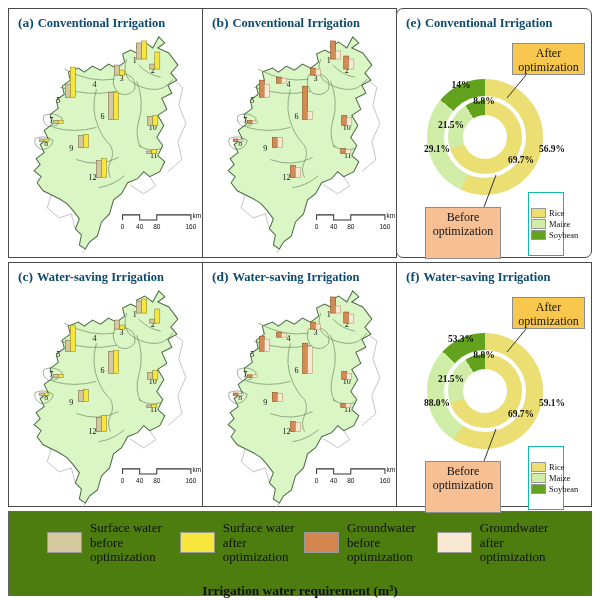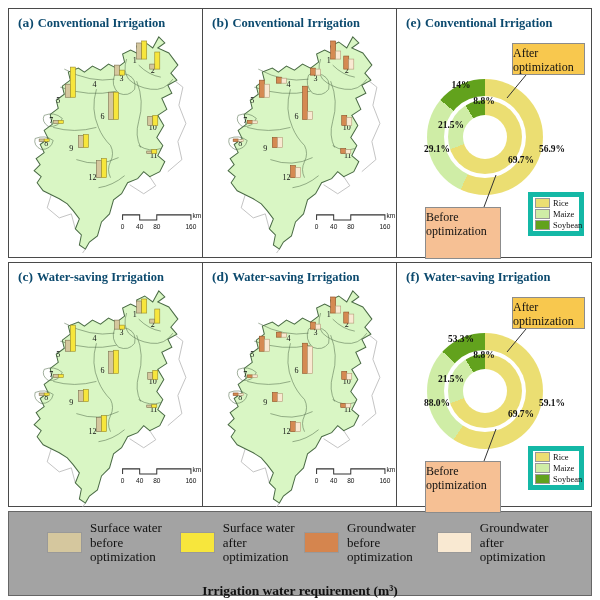--- a/index.html
+++ b/index.html
@@ -1,47 +1,47 @@
 <!DOCTYPE html>
 <html><head>
 <meta charset="utf-8">
 <style>
   html,body{margin:0;padding:0;background:#fff;}
   .page{position:relative;width:600px;height:600px;background:#fff;outline:1px solid #9a9a9a;
         font-family:"Liberation Serif","DejaVu Serif",serif;overflow:hidden;}
   .panel{position:absolute;background:#fff;border:1px solid #4a4a4a;box-sizing:border-box;}
   #panel-a{left:8px;top:8px;width:195px;height:250px;}
   #panel-b{left:202px;top:8px;width:195px;height:250px;}
-  #panel-e{left:396px;top:8px;width:196px;height:250px;}
+  #panel-e{left:396px;top:8px;width:196px;height:250px;border-radius:7px;}
   #panel-c{left:8px;top:262px;width:195px;height:245px;}
   #panel-d{left:202px;top:262px;width:195px;height:245px;}
   #panel-f{left:396px;top:262px;width:196px;height:245px;}
   .ptitle{position:absolute;left:9px;top:6px;font-weight:bold;font-size:12.5px;color:#0c4a6e;white-space:nowrap;z-index:5;}
   .ptitle .plabel{font-size:13.5px;margin-right:4px;}
   .map-svg{position:absolute;left:1px;top:24px;width:191px;height:220px;}
   
   .donut-wrap{position:absolute;left:30px;top:70px;width:116px;height:116px;}
   .ring{position:absolute;border-radius:50%;}
   .ring-outer{left:0;top:0;width:116px;height:116px;}
   .gap-ring{position:absolute;left:17px;top:17px;width:82px;height:82px;border-radius:50%;background:#fff;}
   .ring-inner{left:21px;top:21px;width:74px;height:74px;}
   .hole{position:absolute;left:36px;top:36px;width:44px;height:44px;border-radius:50%;background:#fff;}
   .pct{position:absolute;font-weight:bold;font-size:9.5px;color:#111;transform:translate(-50%,-50%);white-space:nowrap;z-index:4;}
-  .ann{position:absolute;border:1px solid #8c8c8c;font-size:12px;color:#111;
+  .ann{position:absolute;border:1px solid #8c8c8c;text-align:center;font-size:12px;color:#111;
        line-height:1.2;padding-top:2px;box-sizing:border-box;z-index:5;}
   .ann-after{left:115px;top:34px;width:73px;height:32px;background:#f8c84e;}
   .ann-before{left:28px;top:198px;width:76px;height:52px;background:#f6c094;}
   .leader{position:absolute;left:0;top:0;width:196px;height:250px;z-index:3;pointer-events:none;}
-  .croplegend{position:absolute;left:131px;top:183px;width:56px;background:#fff;border:5px solid #14b8a6;
-              padding:0 2px;z-index:4;box-sizing:border-box;}
+  .croplegend{position:absolute;left:131px;top:183px;width:36px;background:#fff;border:1px solid #14b8a6;
+              padding:14px 2px;z-index:4;box-sizing:border-box;}
   .croplegend .row{display:flex;align-items:center;margin:1px 0;}
   .croplegend .sw{width:13px;height:8px;border:0.5px solid #999;margin-right:3px;flex:0 0 auto;}
   .croplegend .lb{font-size:8.5px;color:#111;line-height:1;}
   
-  #legend-box{position:absolute;left:8px;top:511px;width:584px;height:85px;border:1px solid #666;box-sizing:border-box;background:#a3a3a3;}
+  #legend-box{position:absolute;left:8px;top:511px;width:584px;height:85px;border:1px solid #666;box-sizing:border-box;background:#4d7c0f;}
   .leg-row1{display:flex;justify-content:space-between;padding:9px 30px 0 38px;}
   .leg-item{display:flex;align-items:center;}
   .leg-sw{width:33px;height:19px;border:1px solid #999;margin-right:8px;flex:0 0 auto;}
   .leg-txt{font-size:13px;line-height:1.12;color:#111;}
   .leg-row2{text-align:center;font-weight:bold;font-size:13.5px;margin-top:18px;color:#111;}
   .leg-row3{text-align:center;font-size:12px;margin-top:3px;color:#111;display:flex;justify-content:center;align-items:flex-end;gap:7px;}
   .leg-row3 .lab{font-weight:bold;}
   .leg-row3 svg{display:inline-block;vertical-align:bottom;}
   .leg-row3 .val{letter-spacing:0.3px;}
 </style>

